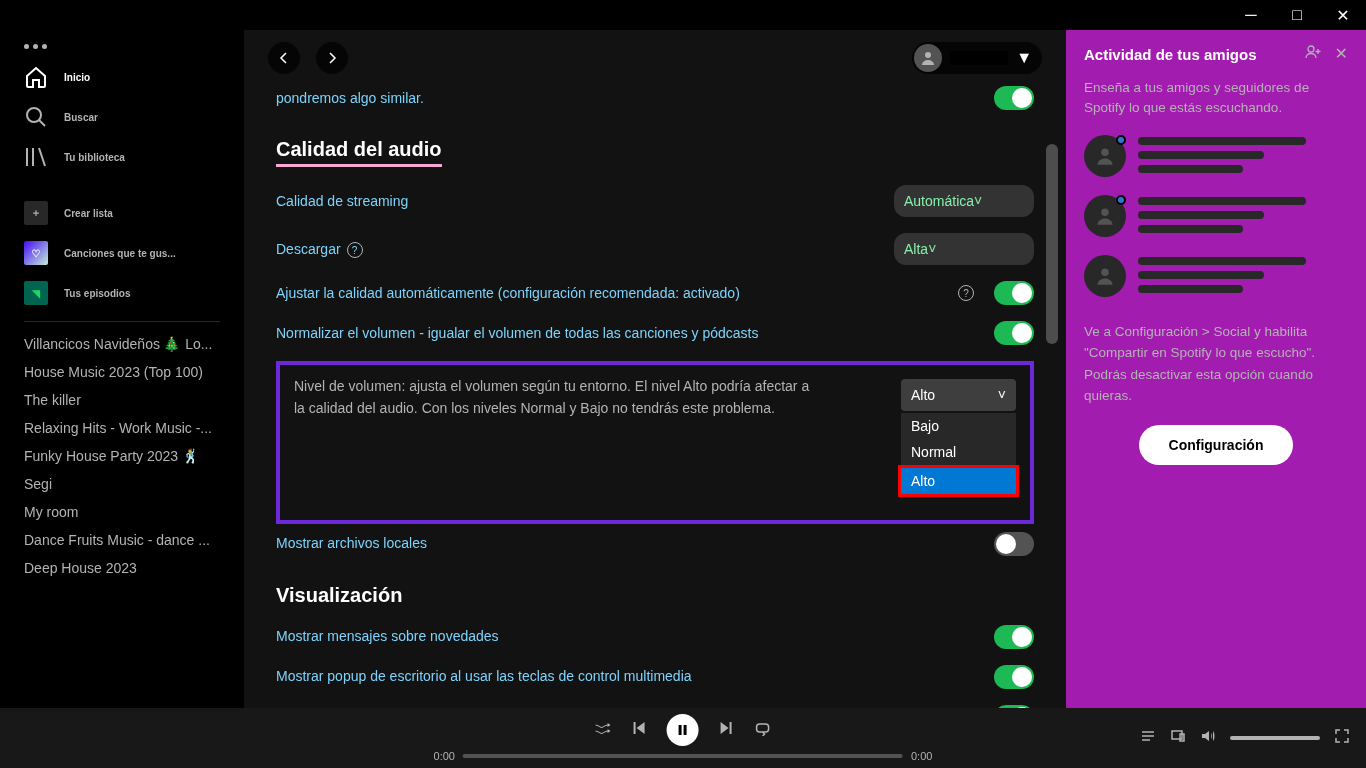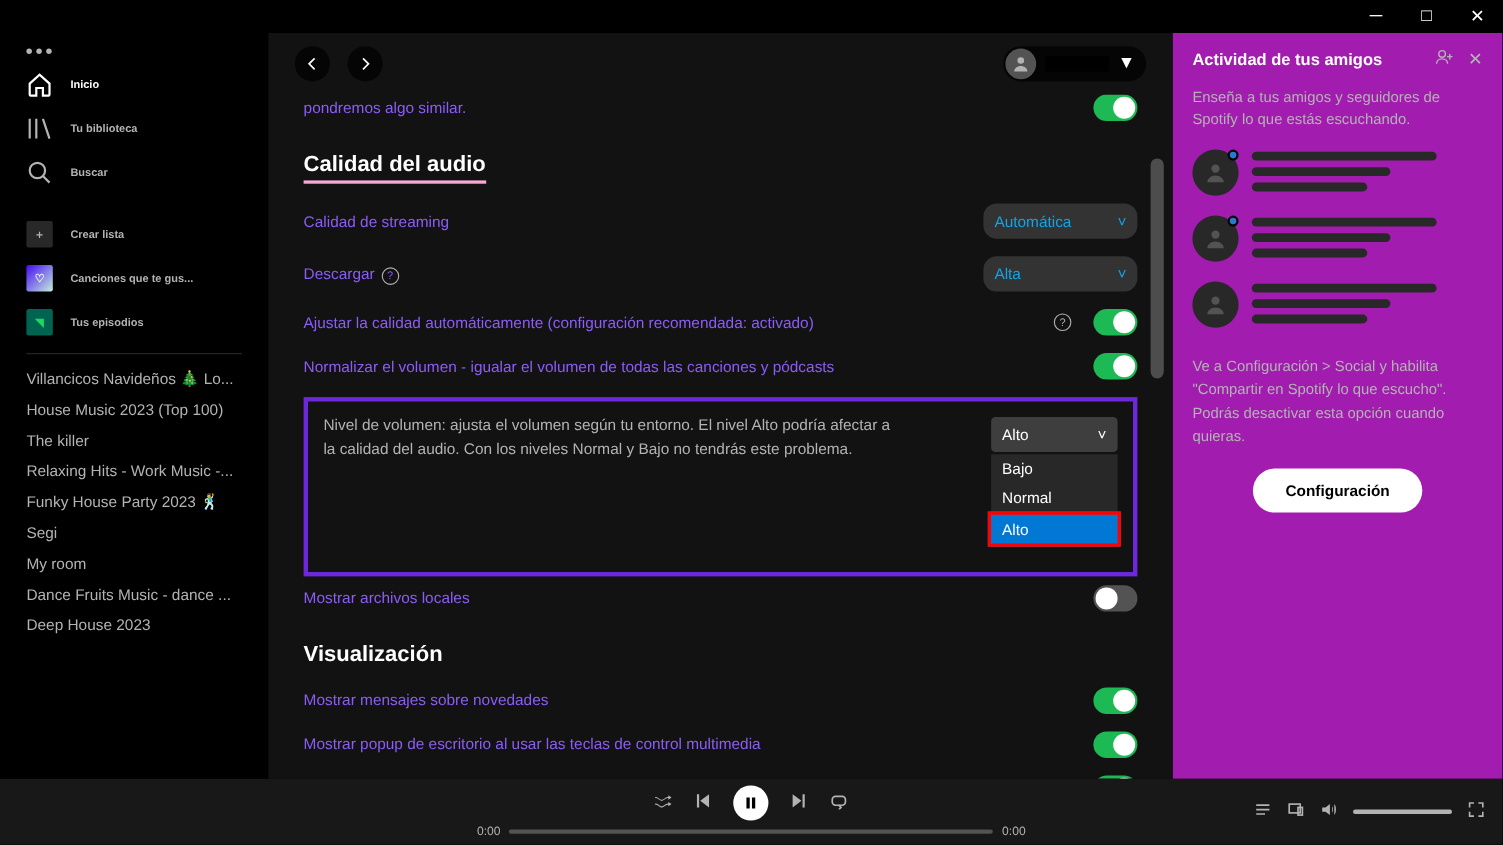--- a/index.html
+++ b/index.html
@@ -27,22 +27,22 @@
 .user-pill { display:flex; align-items:center; background:rgba(0,0,0,0.7); border-radius:23px; padding:2px; gap:8px; }
 .user-pill .avatar { width:28px; height:28px; border-radius:50%; background:#535353; display:flex; align-items:center; justify-content:center; }
 .user-pill .name { width:58px; height:14px; background:#000; }
 .user-pill .chev { padding-right:8px; color:#fff; }
 .content { flex:1; padding:0 32px 20px 32px; overflow:hidden; position:relative; }
 .content-inner { position:relative; }
 .scrollbar { position:absolute; right:-24px; top:58px; width:12px; height:200px; background:#4d4d4d; border-radius:6px; }
 .sec-title { color:#fff; font-size:20px; font-weight:700; margin:20px 0 10px; display:inline-block; }
 .underline-red { border-bottom:3px solid #f9a8d4; padding-bottom:3px; }
 .row { display:flex; align-items:center; justify-content:space-between; padding:8px 0; gap:20px; }
-.row .label { font-size:14px; color:#8b5cf6; flex:1; line-height:1.5; }
-.select-box { width:140px; height:32px; background:#333; color:#0ea5e9; border:none; border-radius:12px; padding:0 10px; font-size:14px; display:flex; align-items:center; justify-content:space-between; cursor:pointer; }
+.row .label { font-size:14px; color:#7dd3fc; flex:1; line-height:1.5; }
+.select-box { width:140px; height:32px; background:#333; color:#86efac; border:none; border-radius:12px; padding:0 10px; font-size:14px; display:flex; align-items:center; justify-content:flex-start; cursor:pointer; }
 .toggle { width:40px; height:24px; background:#1db954; border-radius:12px; position:relative; flex-shrink:0; }
 .toggle::after { content:""; position:absolute; right:2px; top:2px; width:20px; height:20px; background:#fff; border-radius:50%; }
 .toggle.off { background:#535353; }
 .toggle.off::after { left:2px; right:auto; }
 .help-ic { width:16px; height:16px; border:1px solid #b3b3b3; border-radius:50%; display:inline-flex; align-items:center; justify-content:center; font-size:10px; margin-left:6px; }
 .highlight-box { border:4px solid #6d28d9; padding:10px 14px; margin-top:8px; position:relative; }
 .dropdown-open { position:absolute; right:14px; top:14px; width:115px; }
 .dropdown-sel { height:32px; background:#3e3e3e; color:#fff; border-radius:4px; padding:0 10px; display:flex; align-items:center; justify-content:space-between; font-size:14px; }
 .dropdown-list { background:#282828; margin-top:2px; }
 .dropdown-opt { padding:5px 10px; font-size:14px; color:#fff; }
@@ -86,30 +86,30 @@
         <span></span>
       </div>
     <div class="nav-item active">
       <svg viewBox="0 0 24 24" fill="none" stroke="currentColor" stroke-width="2">
           <path d="M3 11l9-8 9 8v10a1 1 0 01-1 1h-5v-7h-6v7H4a1 1 0 01-1-1V11z"></path>
         </svg>
       <span>Inicio</span>
     </div>
     <div class="nav-item">
       <svg viewBox="0 0 24 24" fill="none" stroke="currentColor" stroke-width="2">
-          <path d="M3 3v18M9 3v18M15 3l6 18"></path>
-        </svg>
-      <span>Tu biblioteca</span>
-    </div>
-    <div class="nav-item">
-      <svg viewBox="0 0 24 24" fill="none" stroke="currentColor" stroke-width="2">
           <circle cx="10" cy="10" r="7"></circle>
           <path d="M21 21l-6-6"></path>
         </svg>
       <span>Buscar</span>
+    </div>
+    <div class="nav-item">
+      <svg viewBox="0 0 24 24" fill="none" stroke="currentColor" stroke-width="2">
+          <path d="M3 3v18M9 3v18M15 3l6 18"></path>
+        </svg>
+      <span>Tu biblioteca</span>
     </div>
     <div class="sep"></div>
     <div class="nav-item">
       <div class="badge-sq badge-gray">＋</div>
       <span>Crear lista</span>
     </div>
     <div class="nav-item">
       <div class="badge-sq badge-purple">♡</div>
       <span>Canciones que te gus...</span>
     </div>

